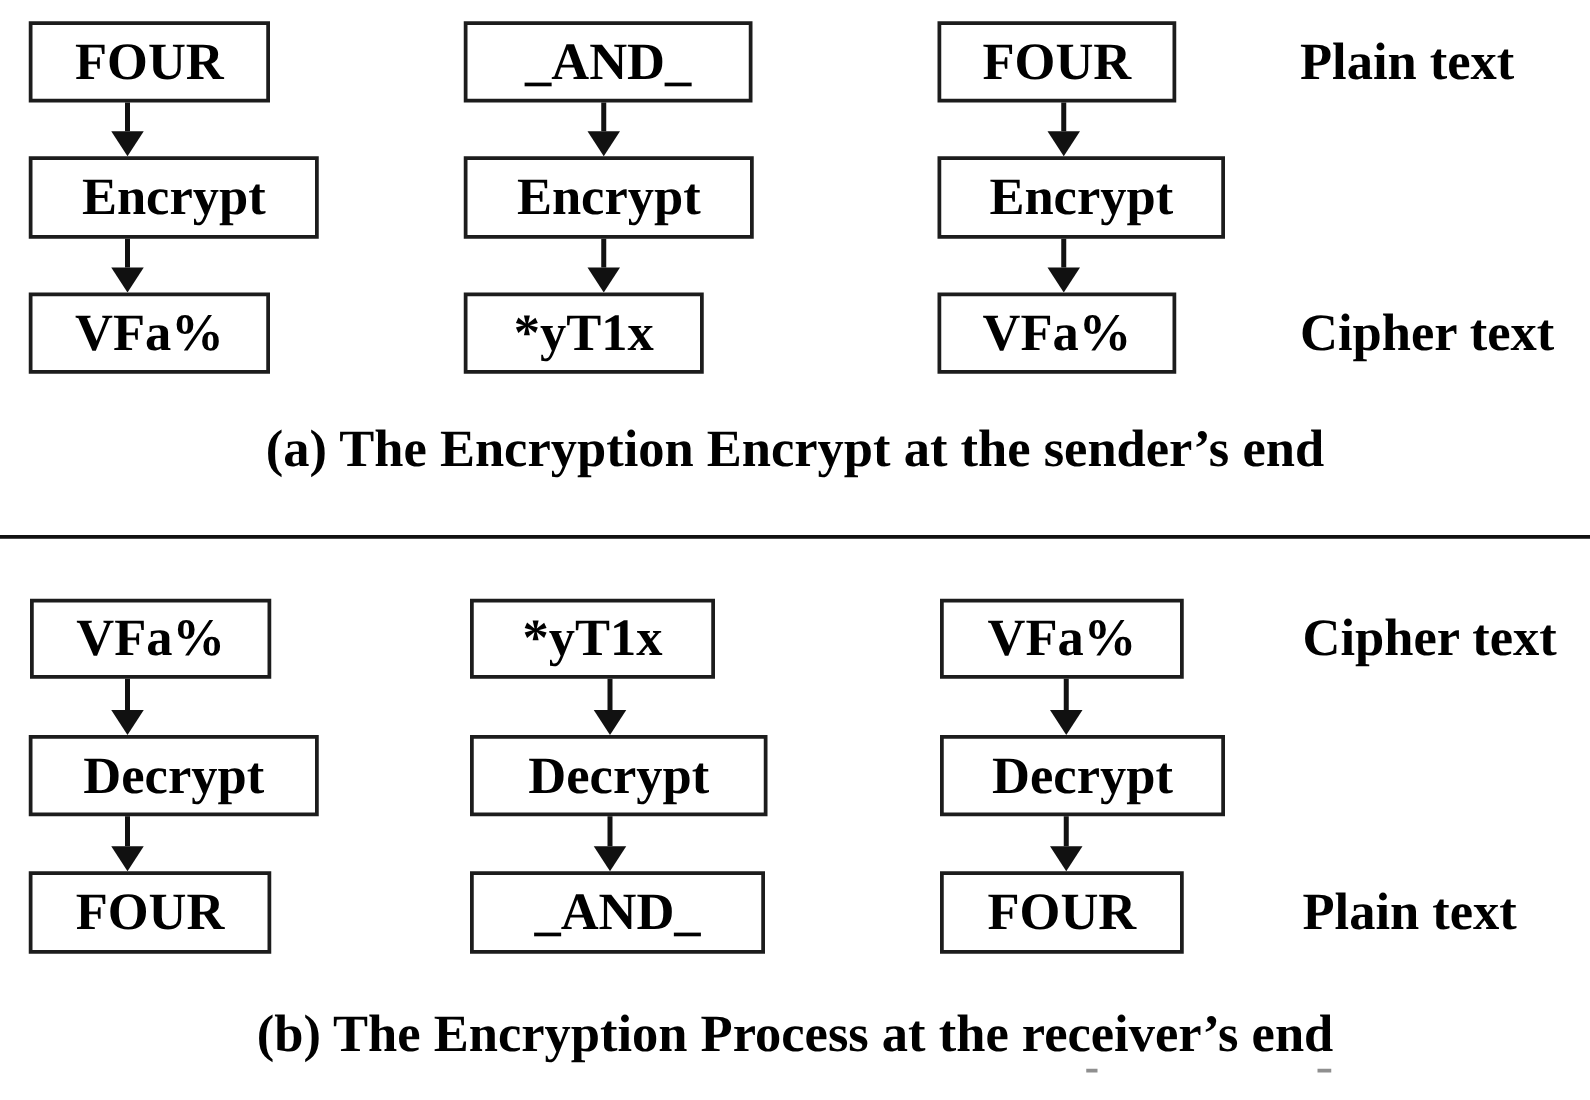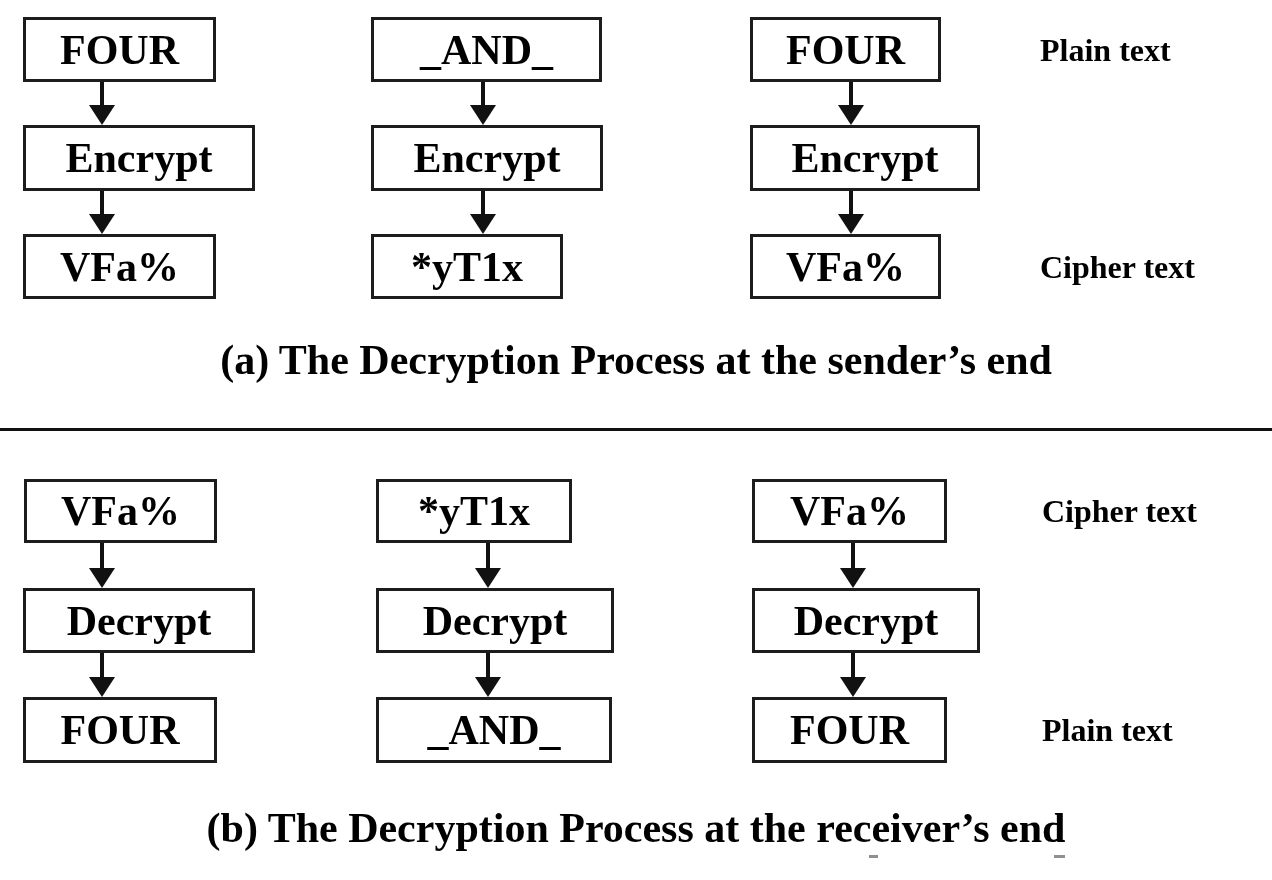--- a/index.html
+++ b/index.html
@@ -46,21 +46,21 @@
     width: 0;
     height: 0;
     border-left: 13px solid transparent;
     border-right: 13px solid transparent;
     border-top: 20px solid #111111;
   }
   .row-label {
     position: absolute;
     display: flex;
     align-items: center;
-    font-size: 32px;
+    font-size: 42px;
     font-weight: bold;
     white-space: nowrap;
     line-height: 1;
   }
   .caption {
     position: absolute;
     left: 0;
     width: 100%;
     text-align: center;
     font-size: 42px;
@@ -118,21 +118,21 @@
   <div class="box" style="left:750px; top:125px; width:230px; height:66px">Encrypt</div>
   <div class="arrow" style="left:838px; top:191px; height:43px">
     <div class="stem"></div>
     <div class="head"></div>
   </div>
   <div class="box" style="left:750px; top:234px; width:191px; height:65px">VFa%</div>
 
   <div class="row-label" style="left:1040px; top:17px; height:65px">Plain text</div>
   <div class="row-label" style="left:1040px; top:234px; height:65px">Cipher text</div>
 
-  <div class="caption" style="top:339px">(a) The Decryption Process at the sender’s end</div>
+  <div class="caption" style="top:339px">(a) The Encryption Encrypt at the sender’s end</div>
 
   <div class="divider" style="top:428px"></div>
 
   <div class="box" style="left:24px; top:479px; width:193px; height:64px">VFa%</div>
   <div class="arrow" style="left:89px; top:543px; height:45px">
     <div class="stem"></div>
     <div class="head"></div>
   </div>
   <div class="box" style="left:23px; top:588px; width:232px; height:65px">Decrypt</div>
   <div class="arrow" style="left:89px; top:653px; height:44px">
@@ -161,18 +161,18 @@
   <div class="box" style="left:752px; top:588px; width:228px; height:65px">Decrypt</div>
   <div class="arrow" style="left:840px; top:653px; height:44px">
     <div class="stem"></div>
     <div class="head"></div>
   </div>
   <div class="box" style="left:752px; top:697px; width:195px; height:66px">FOUR</div>
 
   <div class="row-label" style="left:1042px; top:479px; height:64px">Cipher text</div>
   <div class="row-label" style="left:1042px; top:697px; height:66px">Plain text</div>
 
-  <div class="caption" style="top:807px">(b) The Decryption Process at the receiver’s end</div>
+  <div class="caption" style="top:807px">(b) The Encryption Process at the receiver’s end</div>
 
   <div class="stray-dash" style="left:869px; top:855px; width:9px"></div>
   <div class="stray-dash" style="left:1054px; top:855px; width:11px"></div>
 
 </div>
 
 </body></html>

